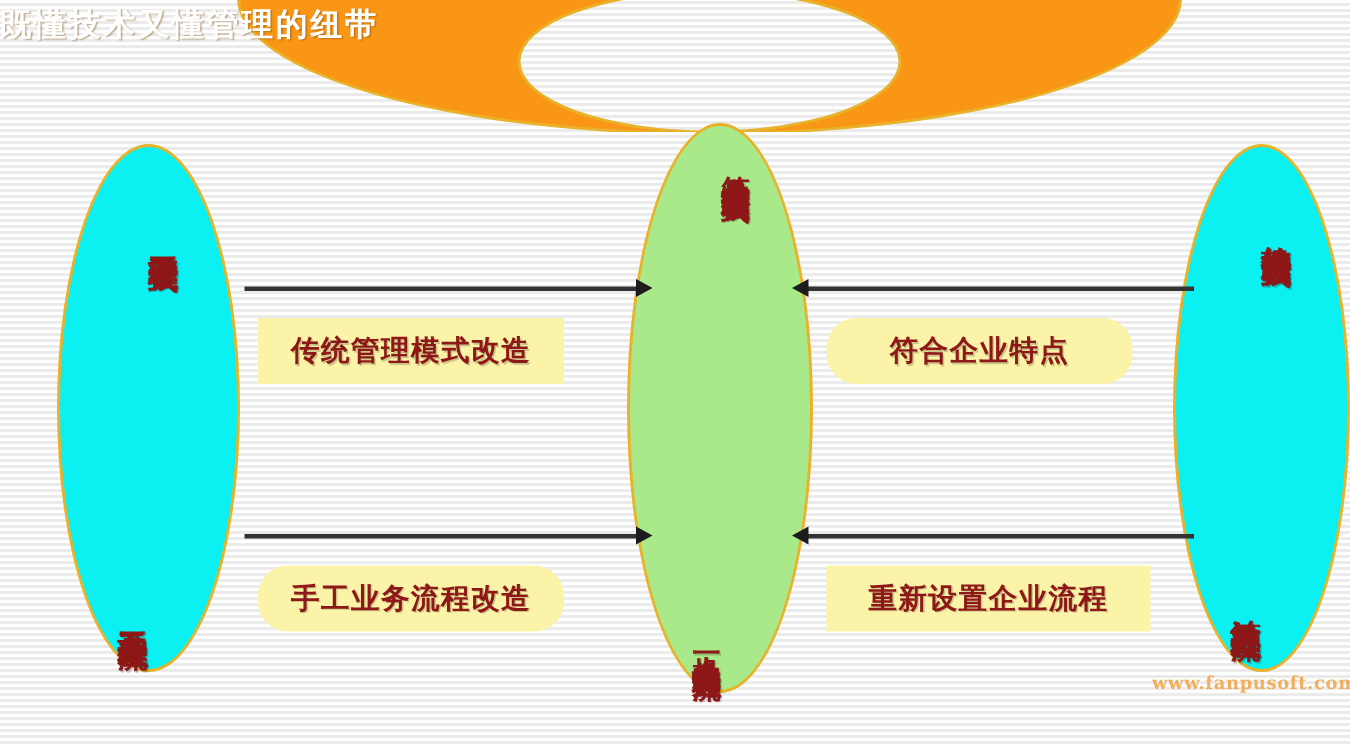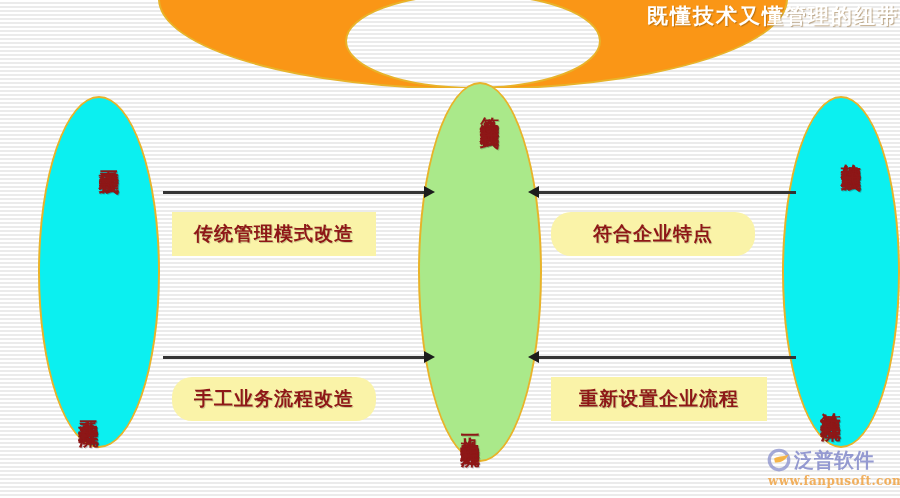--- a/index.html
+++ b/index.html
@@ -77,21 +77,21 @@
         #ffffff 2px,
         #ebebeb 2px,
         #ebebeb 4px
     );
   }
   .arch-title {
     position: absolute;
     left: 0;
     top: 2px;
     width: 900px;
-    text-align: right;
+    text-align: left;
     font-family: "DejaVu Serif", "Liberation Serif", serif;
     font-size: 21px;
     font-weight: bold;
     letter-spacing: 2px;
     color: #ffffff;
     text-shadow: 1px 1px 1px rgba(120,70,0,0.45);
     z-index: 6;
   }
 
   
@@ -270,23 +270,16 @@
     <div class="shaft"></div>
     <div class="head"></div>
   </div>
 
   <div class="label-box" id="label-lt">传统管理模式改造</div>
   <div class="label-box" id="label-lb">手工业务流程改造</div>
   <div class="label-box" id="label-rt">符合企业特点</div>
   <div class="label-box" id="label-rb">重新设置企业流程</div>
 
   <div id="watermark">
-    <div class="wm-row">
-      <svg class="wm-mark" viewBox="0 0 32 32">
-        <path d="M16 2 A14 14 0 1 0 16 30 A14 14 0 1 0 16 2 Z M16 6 A10 10 0 1 1 16 26 A10 10 0 1 1 16 6 Z" fill="#7F86C9" opacity="0.85"></path>
-        <path d="M10 14 C16 11, 24 12, 28 9 C25 16, 18 20, 11 19 Z" fill="#F5A623"></path>
-      </svg>
-      <span class="wm-name">泛普软件</span>
-    </div>
     <div class="wm-url">www.fanpusoft.com</div>
   </div>
 
 </div>
 
 </body></html>

